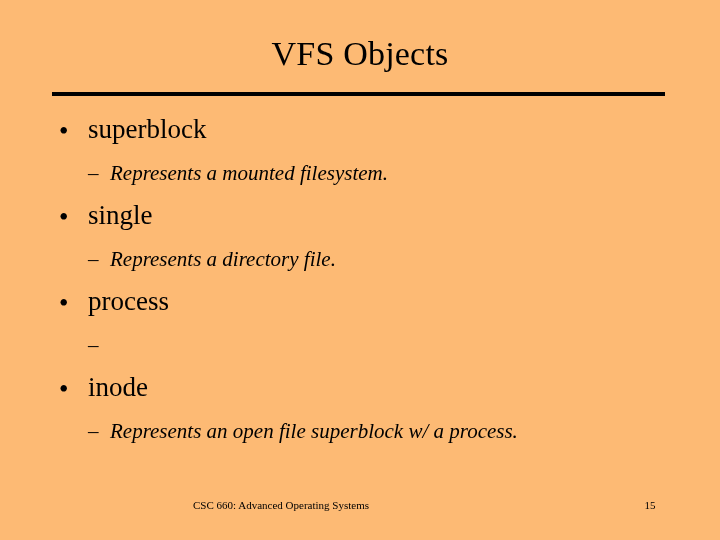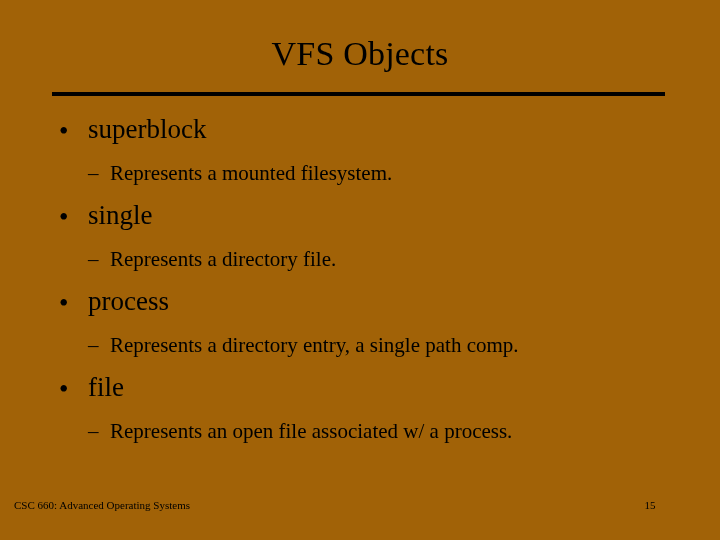--- a/index.html
+++ b/index.html
@@ -4,21 +4,21 @@
 <style>
   html, body {
     margin: 0;
     padding: 0;
     background: #ffffff;
   }
   .slide {
     position: relative;
     width: 720px;
     height: 540px;
-    background: #a16207;
+    background: #fdba74;
     overflow: hidden;
     font-family: "Liberation Serif", "DejaVu Serif", serif;
     color: #000000;
   }
 
   
   .title {
     position: absolute;
     top: 33px;
     left: 0;
@@ -84,28 +84,30 @@
     font-size: 21px;
     line-height: 30px;
   }
   .sub-text {
     position: absolute;
     left: 110px;
     top: 0;
     font-size: 21px;
     line-height: 30px;
     white-space: nowrap;
+    font-style: italic;
   }
 
   
   .footer-text {
     position: absolute;
-    left: 14px;
+    left: 0;
     top: 497px;
     width: 562px;
+    text-align: center;
     font-size: 11px;
     line-height: 16px;
     font-family: Liberation Serif, serif;
   }
   .footer-page {
     position: absolute;
     left: 620px;
     top: 497px;
     width: 60px;
     text-align: center;
@@ -146,32 +148,31 @@
       </div>
     </div>
 
     <div class="group">
       <div class="bullet-row">
         <span class="bullet-marker">•</span>
         <span class="bullet-text">process</span>
       </div>
       <div class="sub-row">
         <span class="sub-marker">–</span>
-        <span class="sub-text">Represents a directory entry, a single path comp.</span>
       </div>
     </div>
 
     <div class="group">
       <div class="bullet-row">
         <span class="bullet-marker">•</span>
-        <span class="bullet-text">file</span>
+        <span class="bullet-text">inode</span>
       </div>
       <div class="sub-row">
         <span class="sub-marker">–</span>
-        <span class="sub-text">Represents an open file associated w/ a process.</span>
+        <span class="sub-text">Represents an open file superblock w/ a process.</span>
       </div>
     </div>
 
   </div>
 
   <div class="footer-text">CSC 660: Advanced Operating Systems</div>
   <div class="footer-page">15</div>
 
 </div>
 

